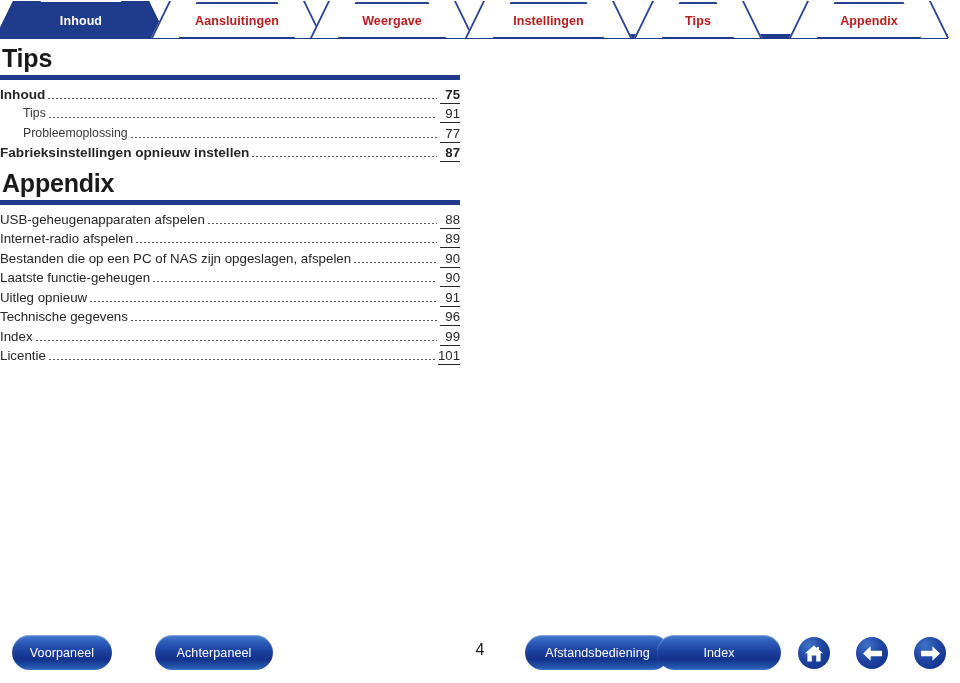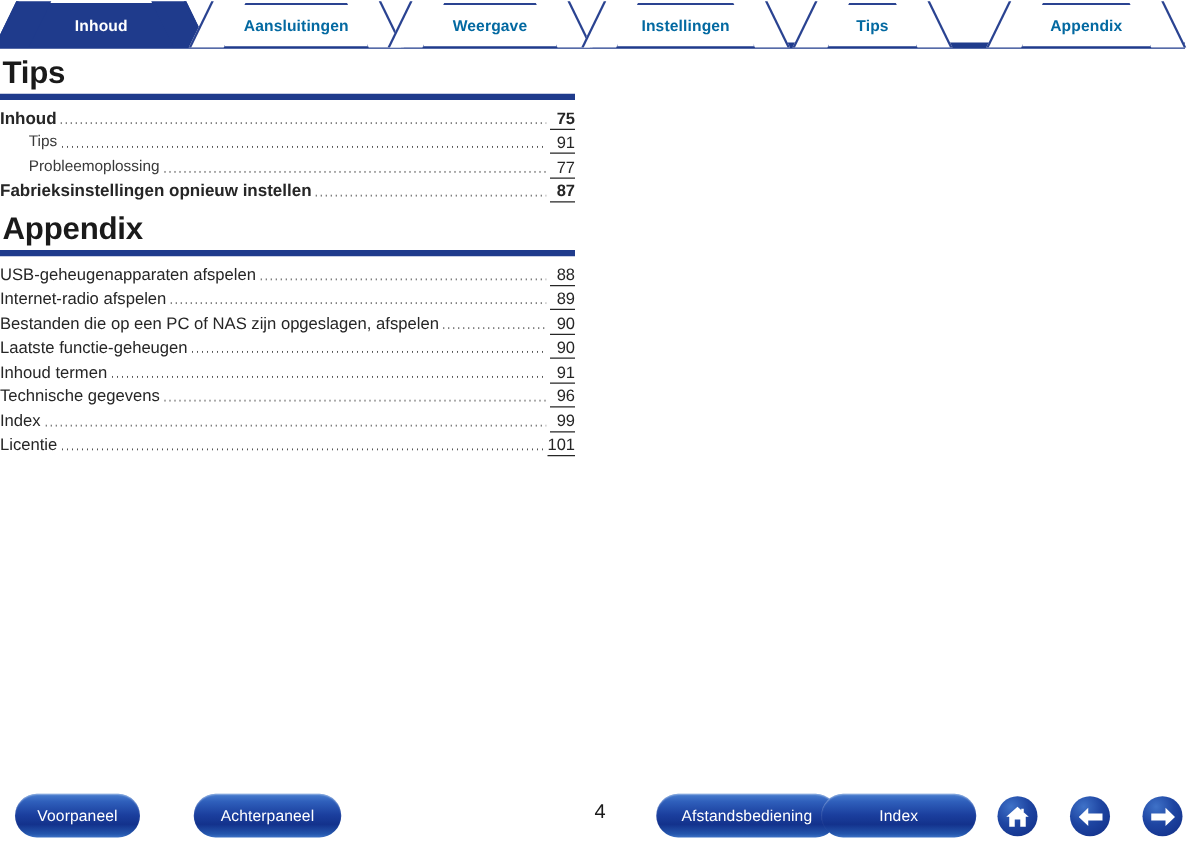--- a/index.html
+++ b/index.html
@@ -39,21 +39,21 @@
   .tab {
     position: absolute;
     top: 2px;
     height: 35px;
     display: flex;
     align-items: center;
     justify-content: center;
     font-size: 12.5px;
     font-weight: bold;
     letter-spacing: 0.1px;
-    color: #0369a1;
+    color: #b91c1c;
     background: #ffffff;
     border: 2px solid #2a4391;
     border-bottom: none;
     border-radius: 13px 13px 0 0;
     cursor: pointer;
     user-select: none;
   }
   
   .tab .tab-inner {
     position: relative;
@@ -303,21 +303,21 @@
           <span class="toc-label">Bestanden die op een PC of NAS zijn opgeslagen, afspelen</span>
           <span class="toc-leader"></span>
           <span class="toc-page">90</span>
         </div>
         <div class="toc-row">
           <span class="toc-label">Laatste functie-geheugen</span>
           <span class="toc-leader"></span>
           <span class="toc-page">90</span>
         </div>
         <div class="toc-row">
-          <span class="toc-label">Inhoud termen</span>
+          <span class="toc-label">Uitleg opnieuw</span>
           <span class="toc-leader"></span>
           <span class="toc-page">91</span>
         </div>
         <div class="toc-row">
           <span class="toc-label">Technische gegevens</span>
           <span class="toc-leader"></span>
           <span class="toc-page">96</span>
         </div>
         <div class="toc-row">
           <span class="toc-label">Index</span>

